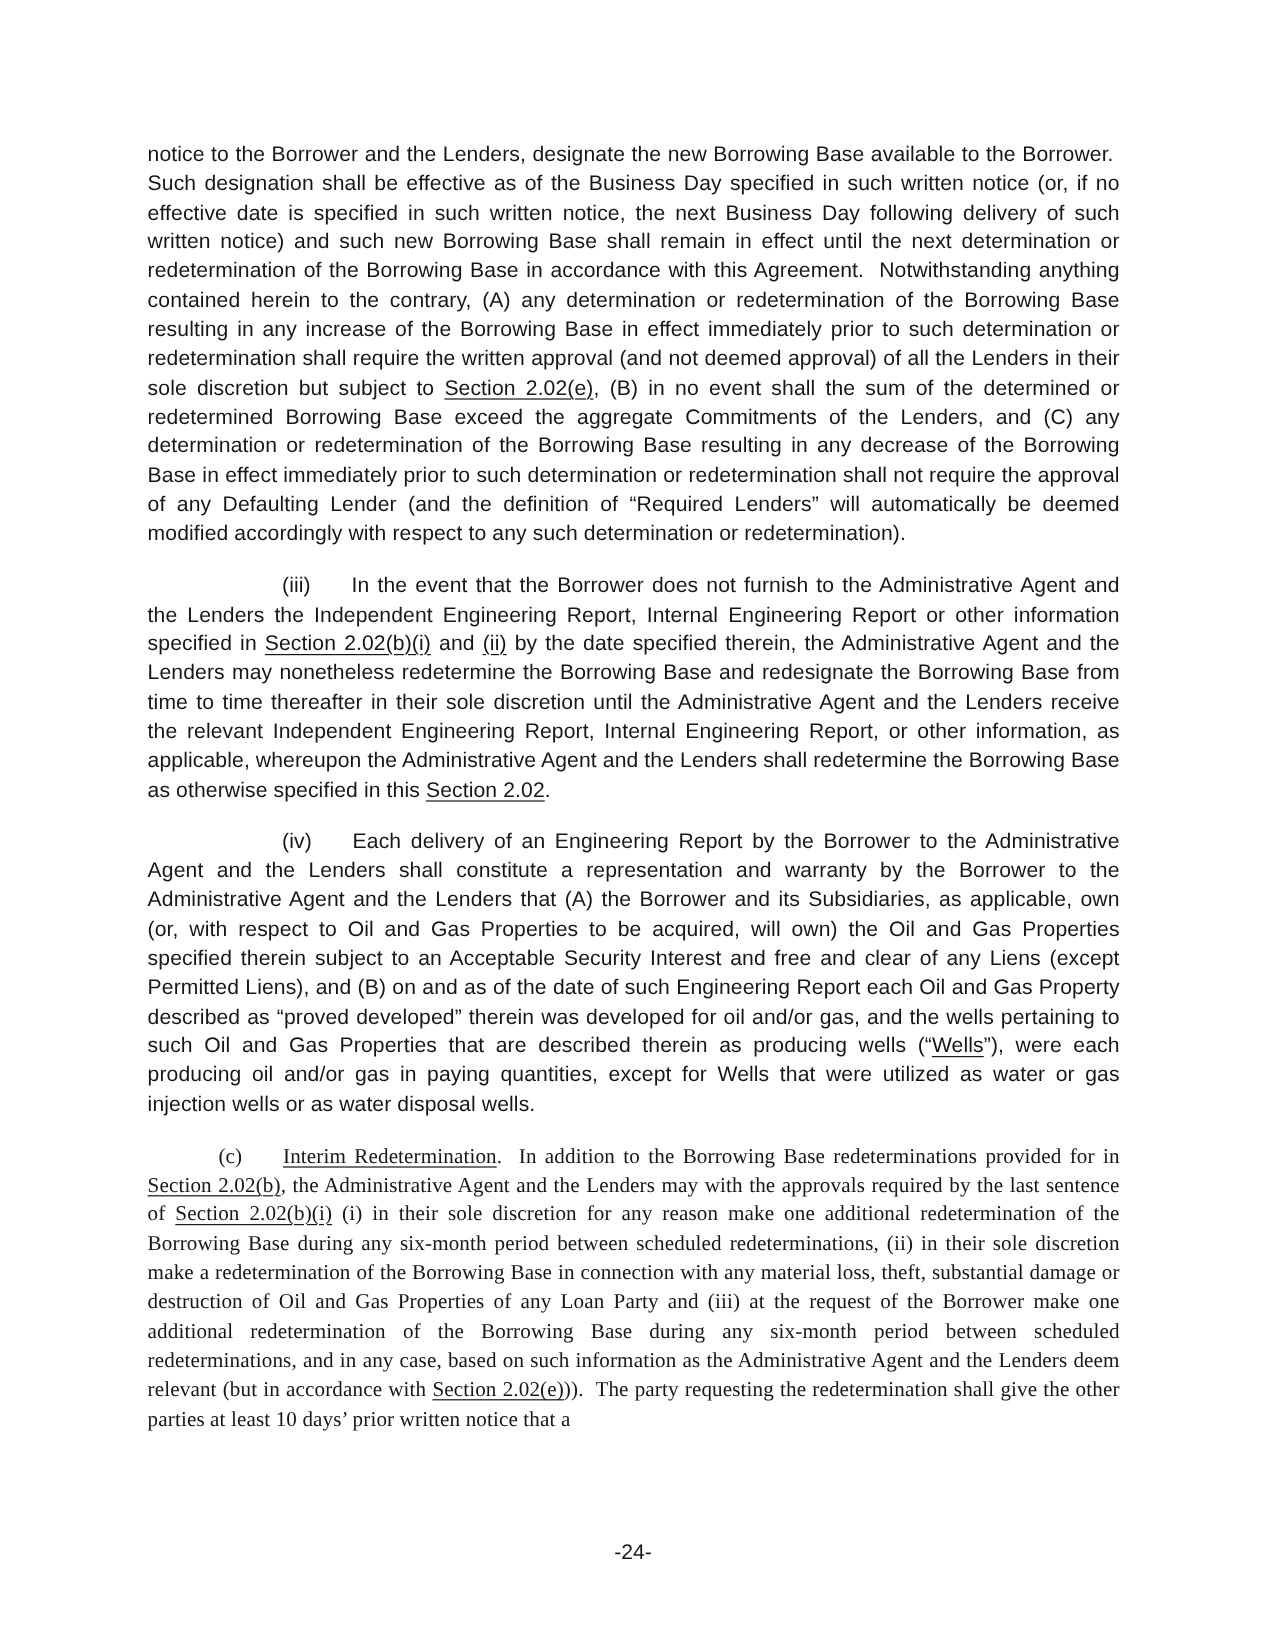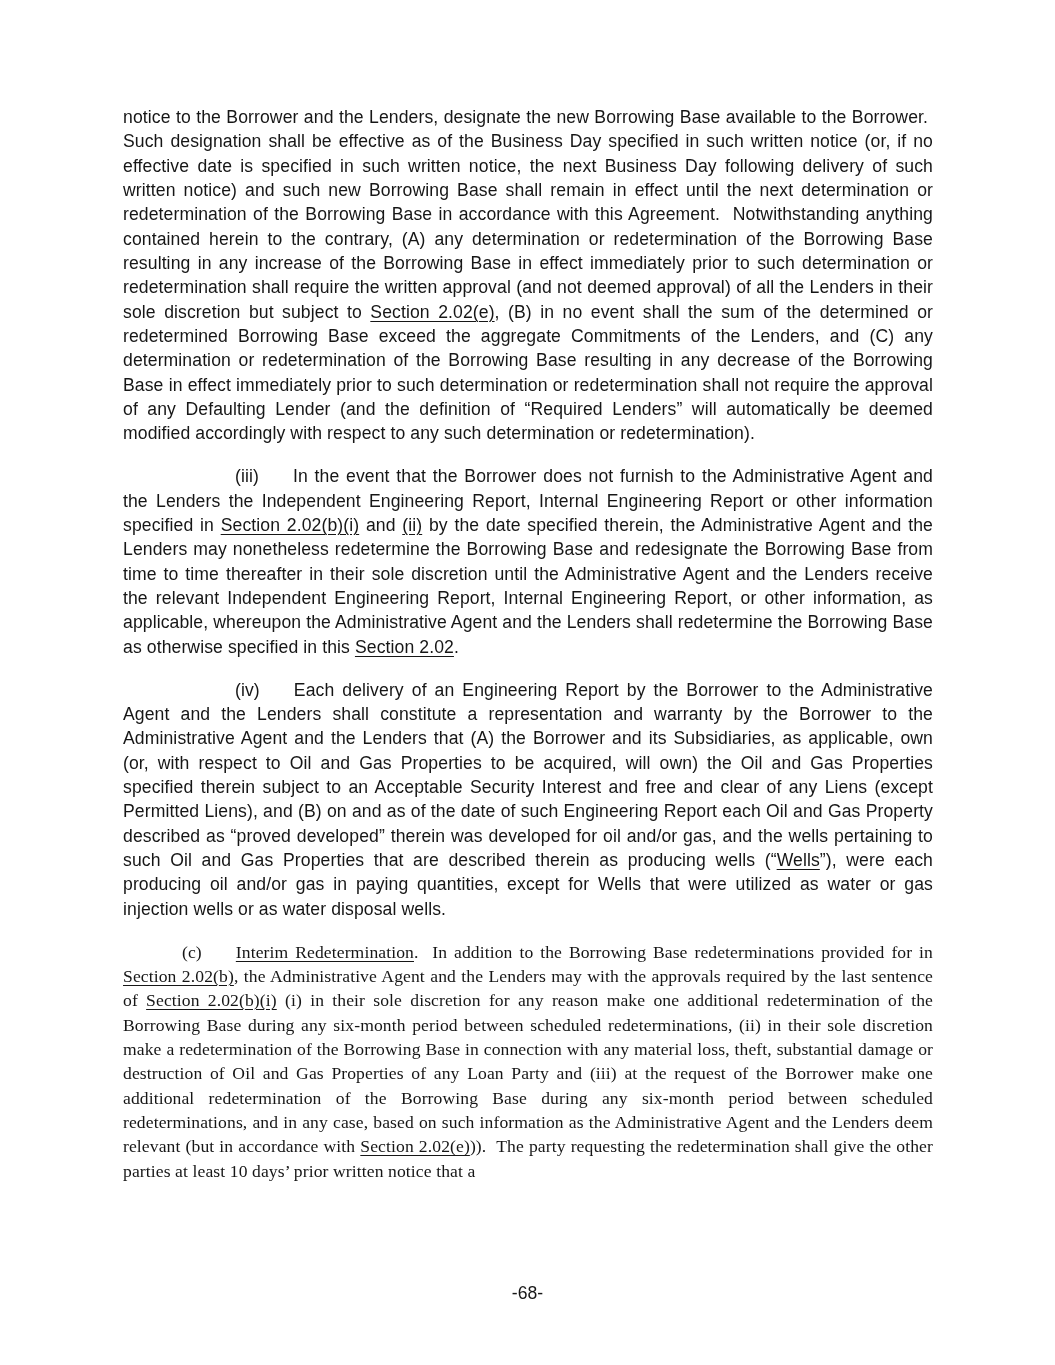--- a/index.html
+++ b/index.html
@@ -13,21 +13,21 @@
     width: 1055px;
     height: 1365px;
     background: #ffffff;
     color: #161616;
     font-family: "Liberation Sans", "DejaVu Sans", sans-serif;
     overflow: hidden;
   }
   .body-text {
     position: absolute;
     left: 123px;
-    top: 105px;
+    top: 116px;
     width: 810px;
     font-size: 17.6px;
     line-height: 24.35px;
     text-align: justify;
     letter-spacing: 0.1px;
   }
   .para {
     margin: 0 0 18.5px 0;
     padding: 0;
   }
@@ -55,14 +55,14 @@
 </head>
 <body>
 
 <div class="sheet">
   <div class="body-text">
     <p class="para"><span>notice to the Borrower and the Lenders, designate the new Borrowing Base available to the Borrower.&nbsp; Such designation shall be effective as of the Business Day specified in such written notice (or, if no effective date is specified in such written notice, the next Business Day following delivery of such written notice) and such new Borrowing Base shall remain in effect until the next determination or redetermination of the Borrowing Base in accordance with this Agreement.&nbsp; Notwithstanding anything contained herein to the contrary, (A) any determination or redetermination of the Borrowing Base resulting in any increase of the Borrowing Base in effect immediately prior to such determination or redetermination shall require the written approval (and not deemed approval) of all the Lenders in their sole discretion but subject to </span><span class="u">Section 2.02(e)</span><span>, (B) in no event shall the sum of the determined or redetermined Borrowing Base exceed the aggregate Commitments of the Lenders, and (C) any determination or redetermination of the Borrowing Base resulting in any decrease of the Borrowing Base in effect immediately prior to such determination or redetermination shall not require the approval of any Defaulting Lender (and the definition of “Required Lenders” will automatically be deemed modified accordingly with respect to any such determination or redetermination).</span></p>
     <p class="para indent-sub"><span>(iii)</span><span class="tab-gap"></span><span>In the event that the Borrower does not furnish to the Administrative Agent and the Lenders the Independent Engineering Report, Internal Engineering Report or other information specified in </span><span class="u">Section 2.02(b)(i)</span><span> and </span><span class="u">(ii)</span><span> by the date specified therein, the Administrative Agent and the Lenders may nonetheless redetermine the Borrowing Base and redesignate the Borrowing Base from time to time thereafter in their sole discretion until the Administrative Agent and the Lenders receive the relevant Independent Engineering Report, Internal Engineering Report, or other information, as applicable, whereupon the Administrative Agent and the Lenders shall redetermine the Borrowing Base as otherwise specified in this </span><span class="u">Section 2.02</span><span>.</span></p>
     <p class="para indent-sub"><span>(iv)</span><span class="tab-gap"></span><span>Each delivery of an Engineering Report by the Borrower to the Administrative Agent and the Lenders shall constitute a representation and warranty by the Borrower to the Administrative Agent and the Lenders that (A) the Borrower and its Subsidiaries, as applicable, own (or, with respect to Oil and Gas Properties to be acquired, will own) the Oil and Gas Properties specified therein subject to an Acceptable Security Interest and free and clear of any Liens (except Permitted Liens), and (B) on and as of the date of such Engineering Report each Oil and Gas Property described as “proved developed” therein was developed for oil and/or gas, and the wells pertaining to such Oil and Gas Properties that are described therein as producing wells (“</span><span class="u">Wells</span><span>”), were each producing oil and/or gas in paying quantities, except for Wells that were utilized as water or gas injection wells or as water disposal wells.</span></p>
     <p class="para indent-c"><span>(c)</span><span class="tab-gap"></span><span class="u">Interim Redetermination</span><span>.&nbsp; In addition to the Borrowing Base redeterminations provided for in </span><span class="u">Section 2.02(b)</span><span>, the Administrative Agent and the Lenders may with the approvals required by the last sentence of </span><span class="u">Section 2.02(b)(i)</span><span> (i) in their sole discretion for any reason make one additional redetermination of the Borrowing Base during any six-month period between scheduled redeterminations, (ii) in their sole discretion make a redetermination of the Borrowing Base in connection with any material loss, theft, substantial damage or destruction of Oil and Gas Properties of any Loan Party and (iii) at the request of the Borrower make one additional redetermination of the Borrowing Base during any six-month period between scheduled redeterminations, and in any case, based on such information as the Administrative Agent and the Lenders deem relevant (but in accordance with </span><span class="u">Section 2.02(e)</span><span>)).&nbsp; The party requesting the redetermination shall give the other parties at least 10 days’ prior written notice that a</span></p>
   </div>
-  <div class="page-number">-68-</div>
+  <div class="page-number">-24-</div>
 </div>
 
 </body></html>

